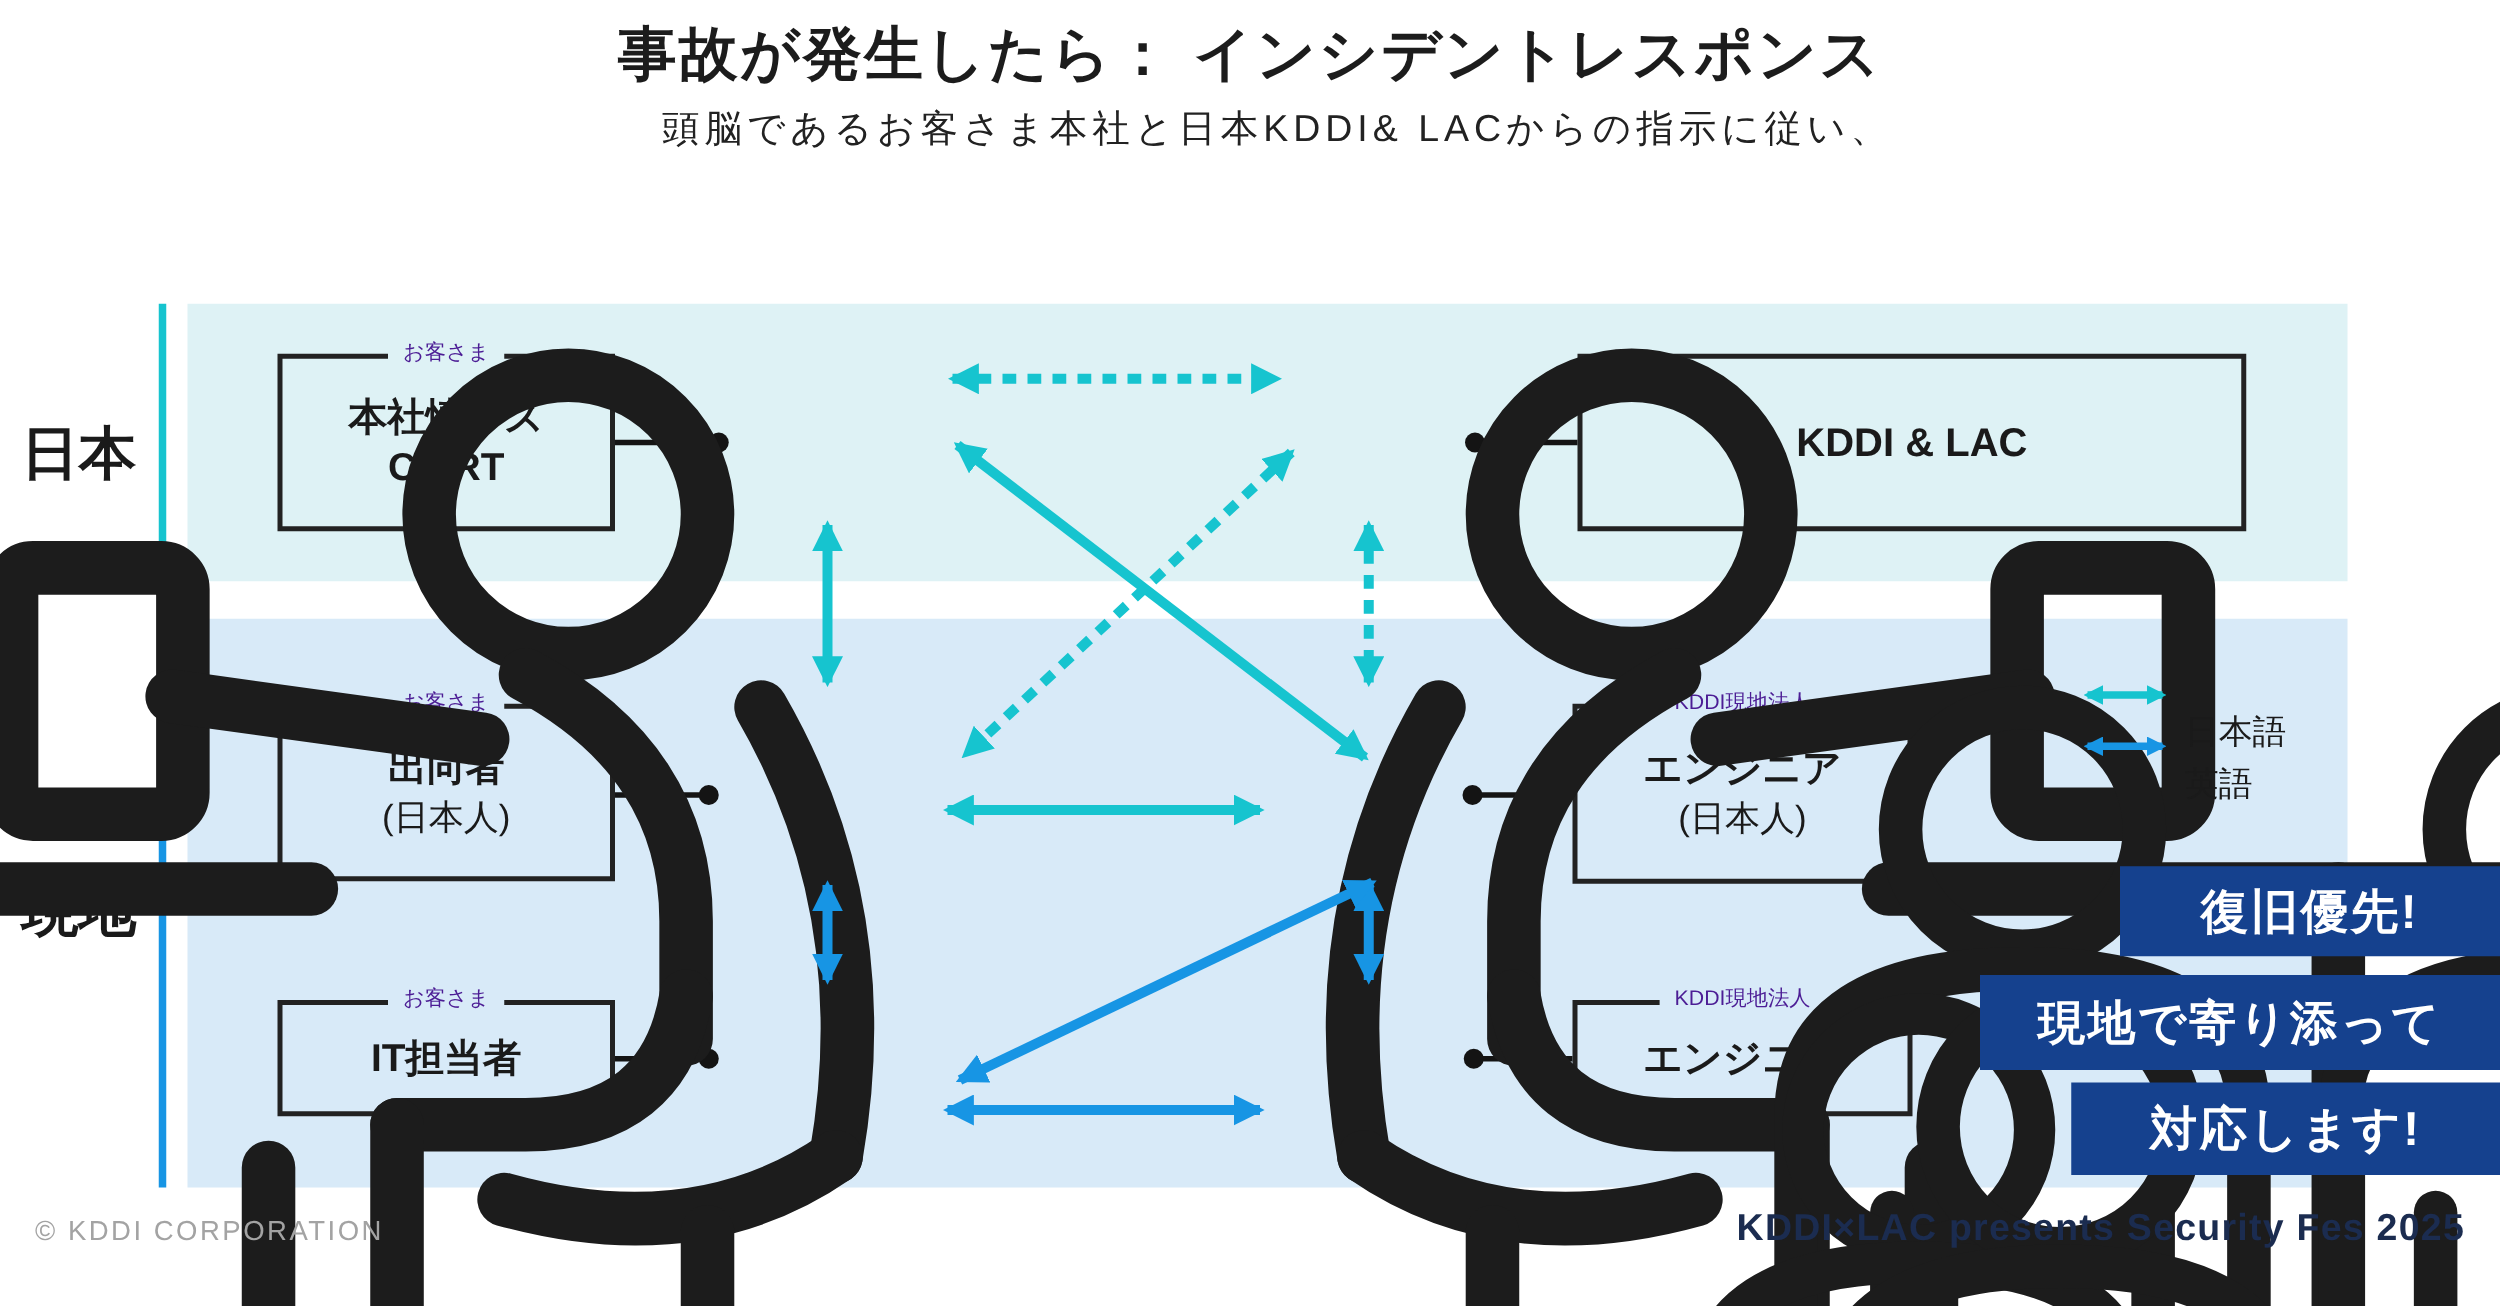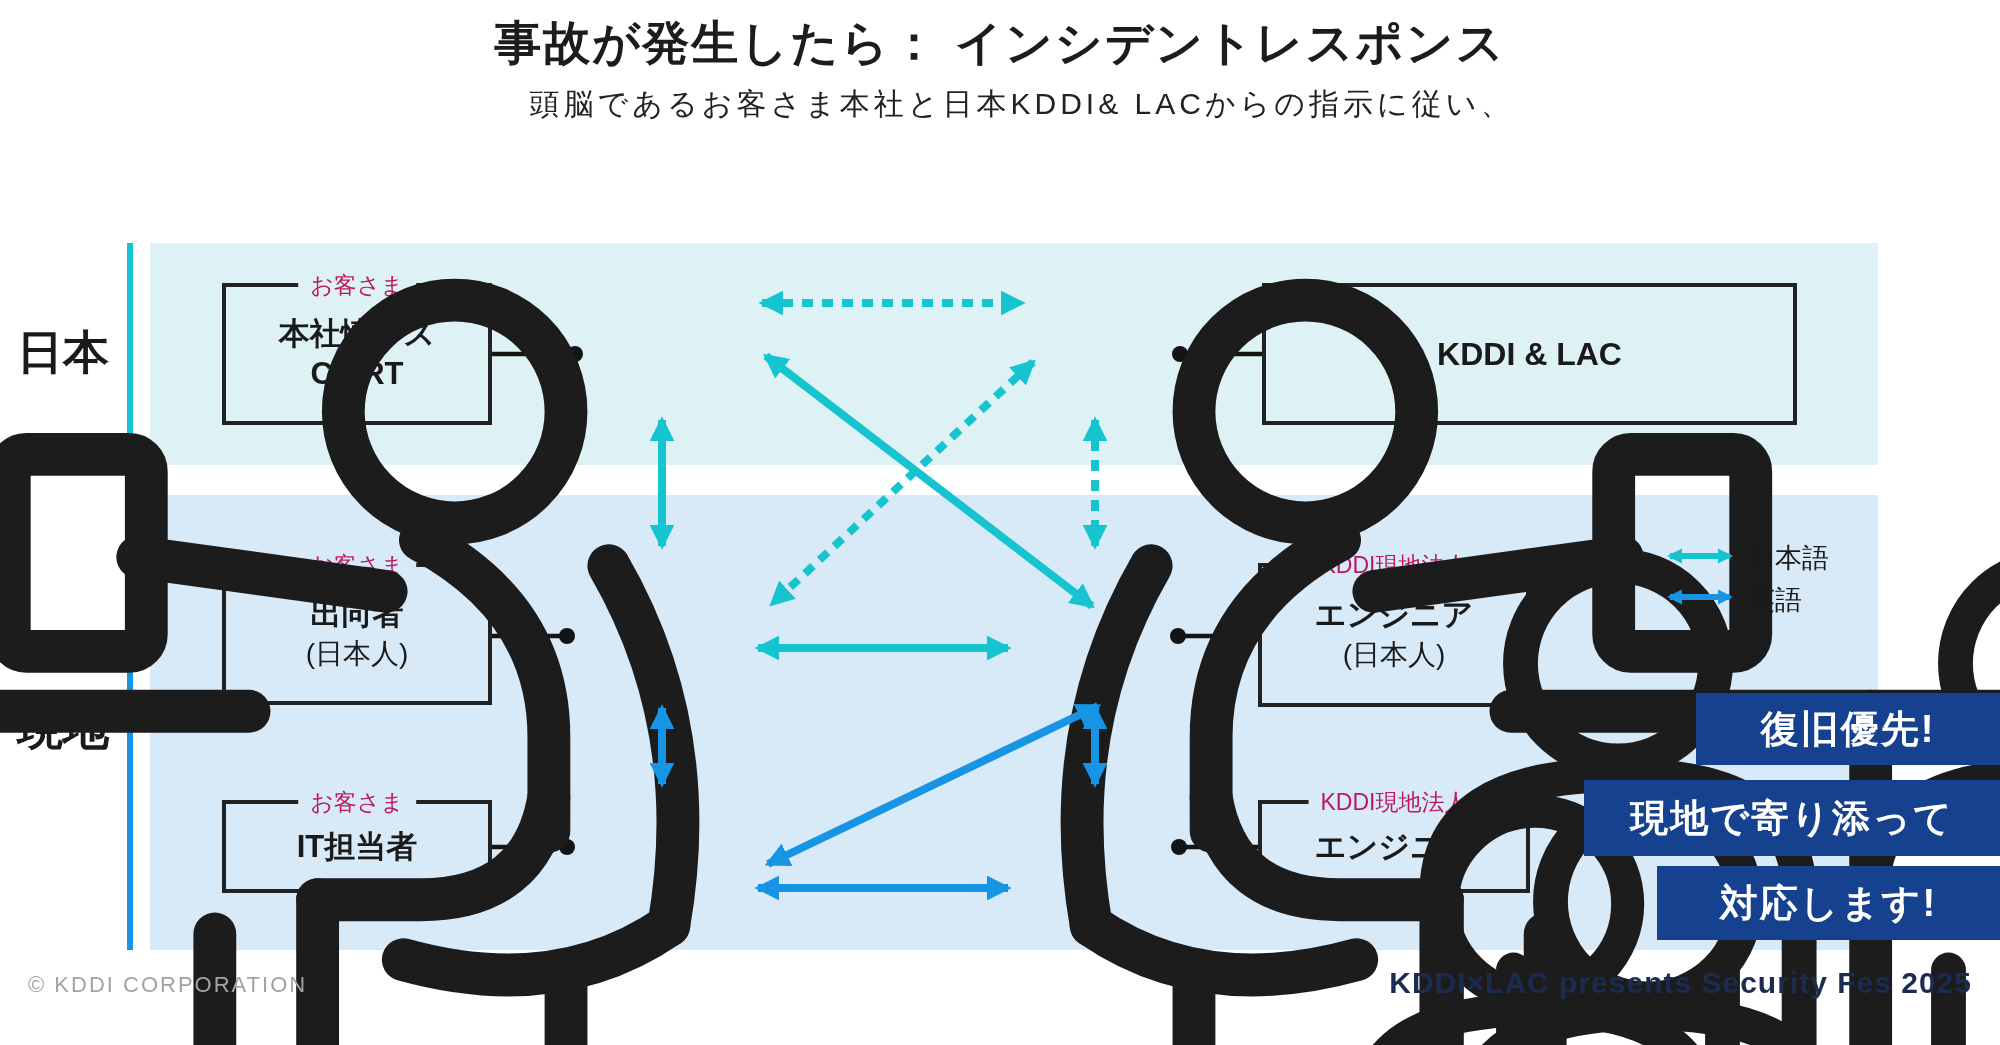--- a/index.html
+++ b/index.html
@@ -12,27 +12,27 @@
   .subtitle{left:0;right:0;top:82px;text-align:center;font-size:30px;line-height:44px;
             letter-spacing:4px;color:#222;padding-left:44px;}
 
   .band{left:150px;width:1728px;}
   .band-japan{top:243px;height:222px;background:var(--band-japan,#def2f5);}
   .band-local{top:495px;height:455px;background:var(--band-local,#d8eaf8);}
   .bar{left:127px;width:6px;}
   .bar-japan{top:243px;height:222px;background:var(--teal,#16c4cf);}
   .bar-local{top:495px;height:455px;background:var(--blue,#1795e4);}
   .rowlab{left:0px;width:126px;text-align:center;font-size:46px;font-weight:700;color:#1a1a1a;}
-  .rowlab.japan{top:322px;}
+  .rowlab.japan{top:332px;}
   .rowlab.local{top:698px;}
 
   .obox{border:4px solid #222;box-sizing:border-box;display:flex;align-items:center;
         justify-content:center;text-align:center;}
   .obox .tag{position:absolute;top:-17px;left:50%;transform:translateX(-50%);
-             font-size:23px;color:#be185d;padding:0 12px;white-space:nowrap;}
+             font-size:17px;color:#4c1d95;padding:0 12px;white-space:nowrap;}
   .tag.bg1{background:var(--band-japan,#def2f5);}
   .tag.bg2{background:var(--band-local,#d8eaf8);}
   .bc{line-height:40px;}
   .l1{font-size:31px;font-weight:700;color:#1a1a1a;}
   .l2{font-size:28px;font-weight:400;color:#1a1a1a;}
 
   .b-hq{left:222px;top:283px;width:270px;height:142px;}
   .b-kddilac{left:1262px;top:283px;width:535px;height:142px;}
   .b-secondee{left:222px;top:563px;width:270px;height:142px;}
   .b-engjp{left:1258px;top:563px;width:272px;height:144px;}
@@ -42,21 +42,21 @@
   svg.scene{left:0;top:0;width:2000px;height:1045px;pointer-events:none;}
   .ln{fill:none;stroke-width:8;}
   .teal{stroke:var(--teal,#16c4cf);}
   .blue{stroke:var(--blue,#1795e4);}
   .dash{stroke-dasharray:11 9;}
   .thin{stroke-width:6;}
   .person{stroke:#1c1c1c;stroke-width:5;fill:none;stroke-linecap:round;stroke-linejoin:round;}
   .conn{stroke:#141414;stroke-width:4.5;}
   .dot{fill:#141414;stroke:none;}
 
-  .legend-label{font-size:27px;color:#1a1a1a;}
+  .legend-label{font-size:27px;color:#1a1a1a;margin-top:27px;}
   .legend-jp{left:1748px;top:540px;}
   .legend-en{left:1748px;top:582px;}
 
   .badge{background:var(--navy,#15418e);color:#fff;font-weight:700;font-size:38px;
          display:flex;align-items:center;justify-content:center;letter-spacing:2px;margin-top:28px;}
   .badge1{left:1696px;top:665px;width:304px;height:72px;}
   .badge2{left:1584px;top:752px;width:416px;height:76px;}
   .badge3{left:1657px;top:838px;width:343px;height:74px;}
 
   .copyright{left:28px;top:972px;font-size:22px;color:#a3a3a3;letter-spacing:2px;}

